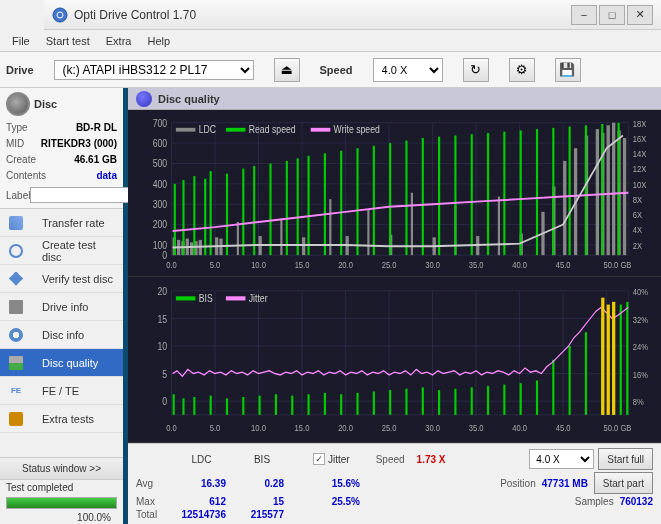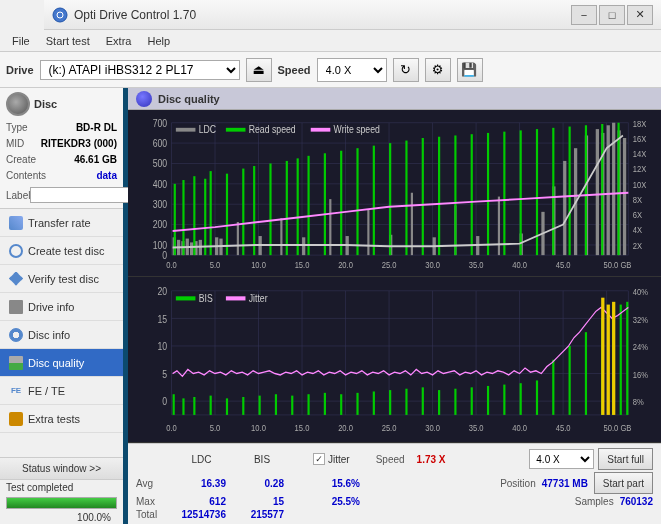--- a/index.html
+++ b/index.html
@@ -42,21 +42,21 @@
     }
 
     
     .toolbar {
       background: #f5f5f5;
       height: 36px;
       display: flex;
       align-items: center;
       padding: 0 6px;
       border-bottom: 1px solid #ccc;
-      gap: 6px;
+      gap: 20px;
     }
     .toolbar-label { font-size: 11px; color: #333; font-weight: bold; }
     .toolbar-select {
       height: 20px;
       font-size: 12px;
       padding: 0 4px;
       border: 1px solid #aaa;
       background: white;
       min-width: 200px;
     }
@@ -140,21 +140,21 @@
     
     .nav-item {
       height: 28px;
       display: flex;
       align-items: center;
       padding: 0 8px;
       cursor: pointer;
       font-size: 11px;
       color: #333;
       border-bottom: 1px solid #ddd;
-      gap: 4px;
+      gap: 18px;
     }
     .nav-item.active {
       background: #316ac5;
       color: white;
     }
     .nav-item-icon {
       width: 16px; height: 16px;
       display: flex; align-items: center; justify-content: center;
       flex-shrink: 0;
     }

